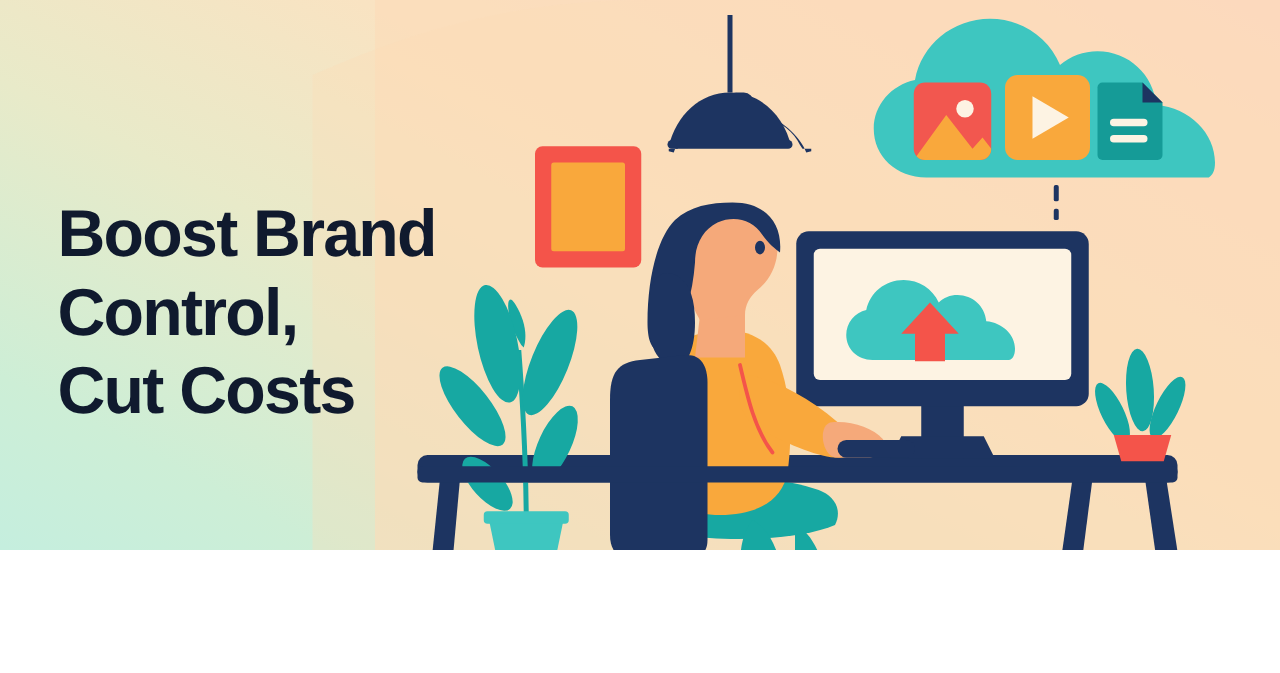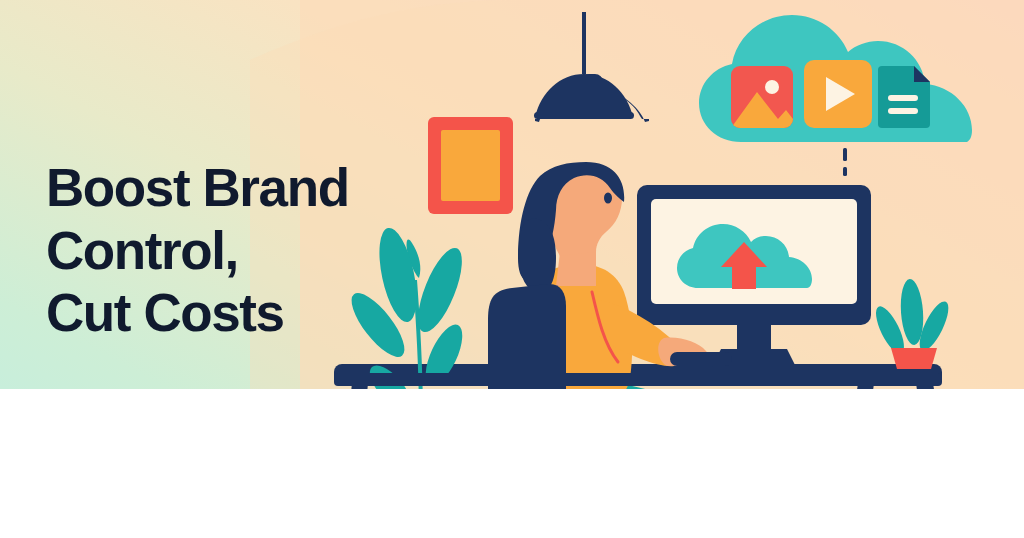--- a/index.html
+++ b/index.html
@@ -3,21 +3,21 @@
 <meta charset="utf-8">
 <style>
   html, body {
     margin: 0;
     padding: 0;
     background: #ffffff;
   }
   #scene {
     position: relative;
     width: 1024px;
-    height: 389px;
+    height: 440px;
     overflow: hidden;
     font-family: "Liberation Sans", sans-serif;
   }
   #scene svg {
     display: block;
     width: 1024px;
     height: 538px;
   }
   .headline {
     position: absolute;

